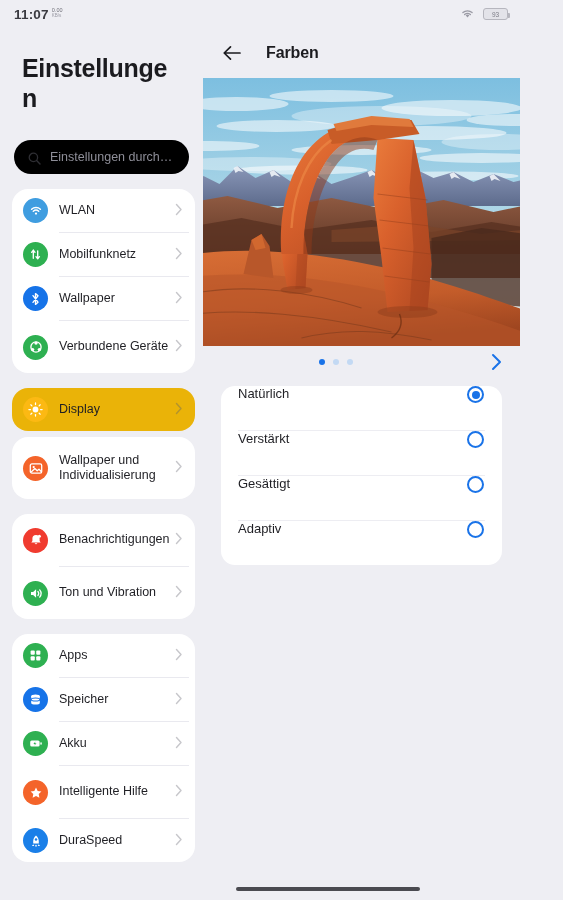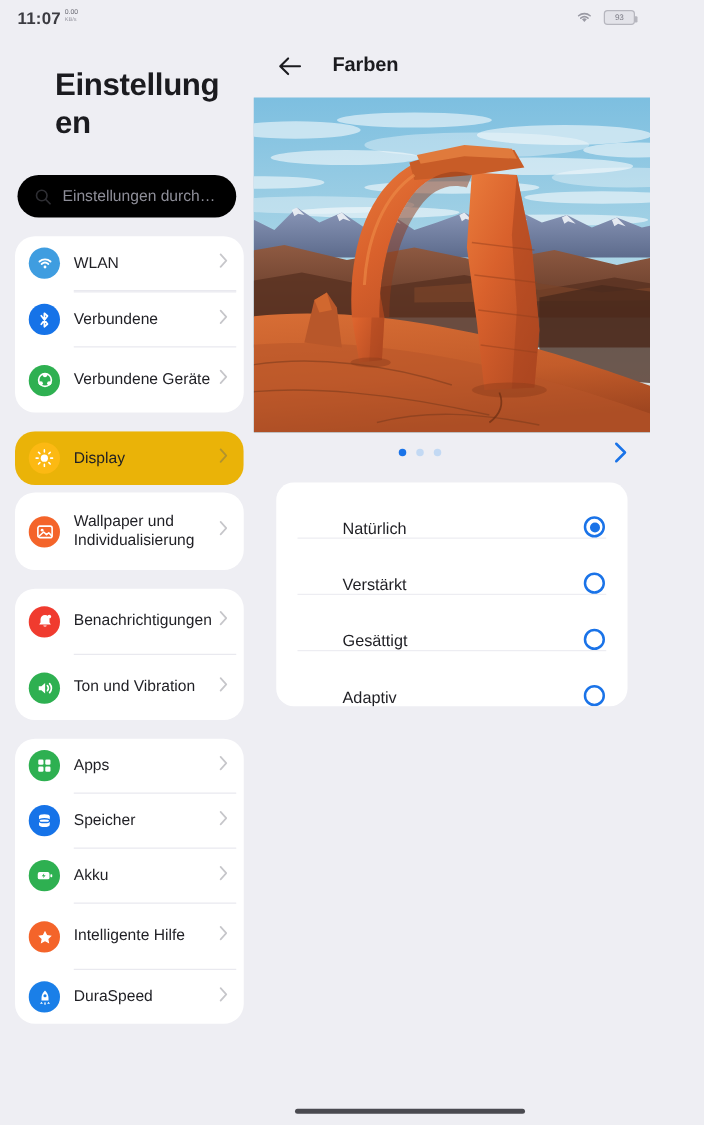--- a/index.html
+++ b/index.html
@@ -42,21 +42,21 @@
   
   .sidebar {
     width:203px; flex:0 0 203px;
     padding:0 0 0 0;
     overflow:hidden;
     position:relative;
   }
   .side-title {
     font-size:25px; font-weight:bold; color:#1b1b1f;
     line-height:1.18; letter-spacing:-.3px;
-    padding:26px 22px 0 44px;
+    padding:26px 22px 0 22px;
     word-break:break-all;
   }
   .searchbox {
     margin:27px 14px 0 14px;
     height:34px; border-radius:17px; background:#000000;
     display:flex; align-items:center; gap:9px; padding:0 14px;
   }
   .s-icon { width:13px; height:13px; flex:0 0 13px; opacity:.55; }
   .s-ph { font-size:12.5px; color:#8e8e98; white-space:nowrap; overflow:hidden; }
 
@@ -111,21 +111,21 @@
   }
   .dots { flex:1; display:flex; align-items:center; justify-content:center; gap:8px; margin-left:-20px; }
   .dot { width:6px; height:6px; border-radius:50%; background:#c3d9f3; }
   .dot.on { background:#1a73e8; }
   .nextchev { width:16px; height:16px; display:flex; align-items:center; justify-content:center; }
 
   .optcard {
     margin:8px 18px 0 18px;
     background:#ffffff; border-radius:14px; overflow:hidden;
   }
-  .opt { display:flex; align-items:flex-end; height:44px; padding:0 18px 0 17px;margin-left:36px; }
+  .opt { display:flex; align-items:flex-start; height:44px; padding:0 18px 0 17px; }
   .opt-label { flex:1; font-size:13px; color:#1f1f24; }
   .radio { width:17px; height:17px; flex:0 0 17px; position:relative; }
   .radio .ring {
     position:absolute; inset:0; border-radius:50%;
     border:2px solid #1a73e8;
   }
   .radio .fill {
     position:absolute; left:4.5px; top:4.5px; width:8px; height:8px;
     border-radius:50%; background:#1a73e8;
   }
@@ -198,28 +198,42 @@
             </svg>
           </span>
           <span class="rlabel">WLAN</span>
           <span class="chev">
             <svg width="8" height="13" viewBox="0 0 8 13">
                 <path d="M1.5 1.5 L6 6.5 L1.5 11.5" stroke="#6c6c76" stroke-width="1.4" fill="none" stroke-linecap="round" stroke-linejoin="round"></path>
               </svg>
           </span>
         </div>
         <div class="divider"></div>
+        <div class="row">
+          <span class="icon" style="background:#2eb051">
+            <svg width="13" height="13" viewBox="0 0 13 13">
+              <path d="M4.3 2.2 L4.3 10.2 M4.3 2.2 L2.6 4.3 M4.3 2.2 L6 4.3" stroke="#fff" stroke-width="1.35" fill="none" stroke-linecap="round" stroke-linejoin="round"></path>
+              <path d="M8.7 10.8 L8.7 2.8 M8.7 10.8 L7 8.7 M8.7 10.8 L10.4 8.7" stroke="#fff" stroke-width="1.35" fill="none" stroke-linecap="round" stroke-linejoin="round"></path>
+            </svg>
+          </span>
+          <span class="rlabel">Mobilfunknetz</span>
+          <span class="chev">
+            <svg width="8" height="13" viewBox="0 0 8 13">
+                <path d="M1.5 1.5 L6 6.5 L1.5 11.5" stroke="#6c6c76" stroke-width="1.4" fill="none" stroke-linecap="round" stroke-linejoin="round"></path>
+              </svg>
+          </span>
+        </div>
         <div class="divider"></div>
         <div class="row">
           <span class="icon" style="background:#1673e8">
             <svg width="11" height="14" viewBox="0 0 11 14">
               <path d="M3 3.6 L8 10.2 L5.5 12.4 L5.5 1.6 L8 3.8 L3 10.4" stroke="#fff" stroke-width="1.35" fill="none" stroke-linecap="round" stroke-linejoin="round"></path>
             </svg>
           </span>
-          <span class="rlabel">Verbundene</span>
+          <span class="rlabel">Wallpaper</span>
           <span class="chev">
             <svg width="8" height="13" viewBox="0 0 8 13">
                 <path d="M1.5 1.5 L6 6.5 L1.5 11.5" stroke="#6c6c76" stroke-width="1.4" fill="none" stroke-linecap="round" stroke-linejoin="round"></path>
               </svg>
           </span>
         </div>
         <div class="divider"></div>
         <div class="row tall">
           <span class="icon" style="background:#2eb051">
             <svg width="14" height="14" viewBox="0 0 14 14">

